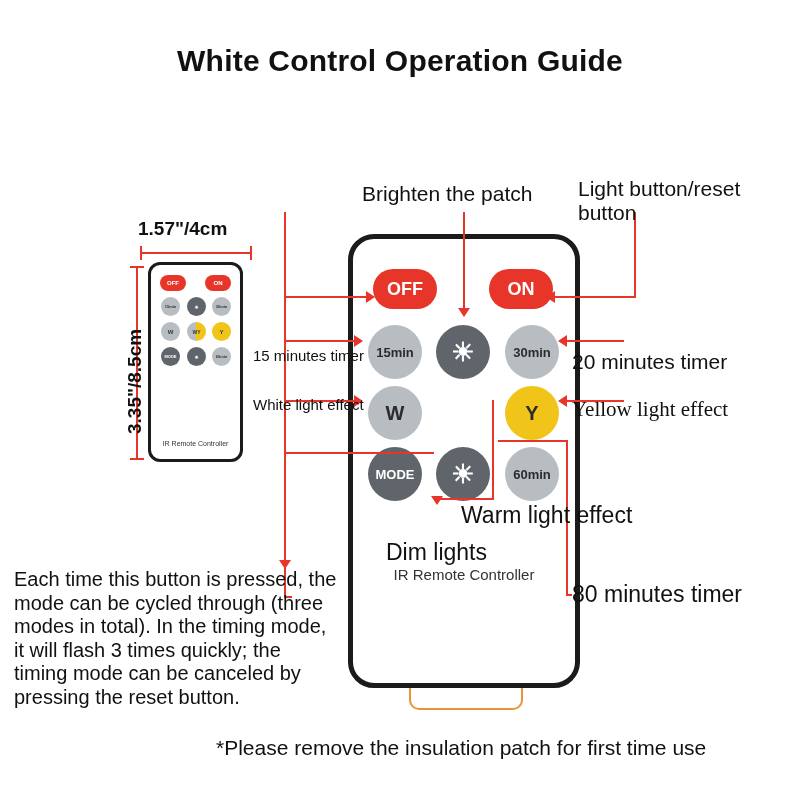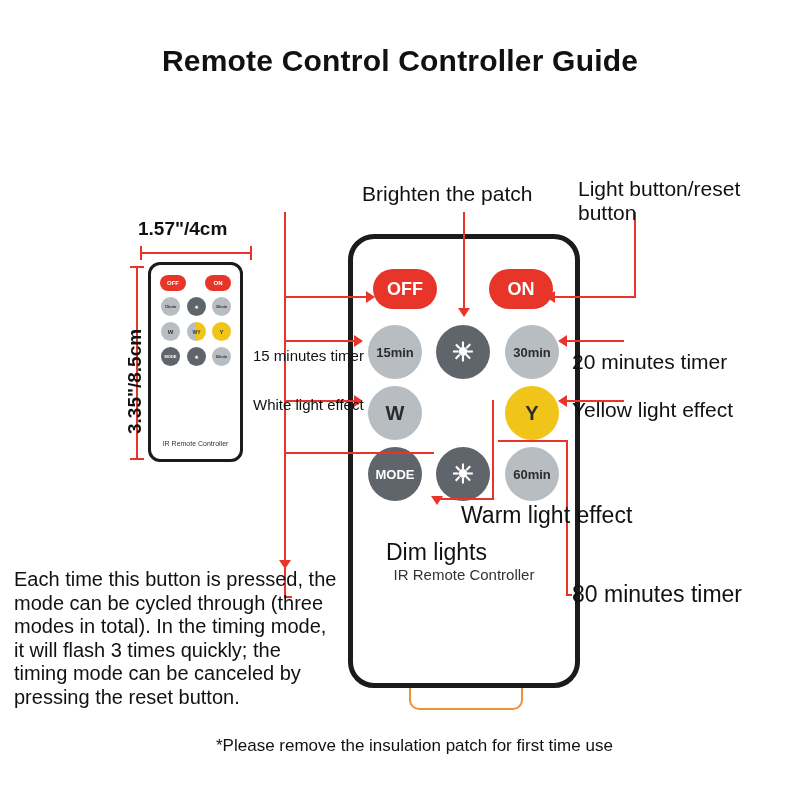--- a/index.html
+++ b/index.html
@@ -155,21 +155,21 @@
     text-align: center;
     font-size: 15px;
     color: #333333;
   }
 </style>
 </head>
 <body>
 
 <div id="page">
 
-  <div class="title">Remote Control Controller Guide</div>
+  <div class="title">White Control Operation Guide</div>
 
   <div class="dim-line" style="left:140px; top:252px; width:112px; height:2px;"></div>
   <div class="dim-line" style="left:140px; top:246px; width:2px; height:14px;"></div>
   <div class="dim-line" style="left:250px; top:246px; width:2px; height:14px;"></div>
   <div class="dim-text" style="left:138px; top:218px;">1.57"/4cm</div>
 
   <div class="dim-line" style="left:136px; top:266px; width:2px; height:194px;"></div>
   <div class="dim-line" style="left:130px; top:266px; width:14px; height:2px;"></div>
   <div class="dim-line" style="left:130px; top:458px; width:14px; height:2px;"></div>
   <div class="dim-text dim-vert" style="left:124px; top:434px;">3.35"/8.5cm</div>
@@ -271,30 +271,30 @@
 
   <div class="lbl" style="left:578px; top:177px; font-size:21px; width:215px;">Light button/reset
 button</div>
 
   <div class="lbl" style="left:253px; top:348px; font-size:15px;">15 minutes timer</div>
 
   <div class="lbl" style="left:572px; top:350px; font-size:21px;">20 minutes timer</div>
 
   <div class="lbl" style="left:253px; top:397px; font-size:15px;">White light effect</div>
 
-  <div class="lbl" style="left:572px; top:398px; font-size:21px;">Yellow light effect</div>
+  <div class="lbl" style="left:572px; top:398px; font-size:21px;font-family:Liberation Serif, serif;">Yellow light effect</div>
 
   <div class="lbl" style="left:441px; top:503px; font-size:23px;margin-left:20px;">Warm light effect</div>
 
   <div class="lbl" style="left:386px; top:540px; font-size:23px;">Dim lights</div>
 
   <div class="lbl" style="left:572px; top:582px; font-size:23px;">80 minutes timer</div>
 
   <div class="lbl" style="left:14px; top:568px; font-size:20px; width:345px; line-height:1.18;">Each time this button is pressed, the
 mode can be cycled through (three
 modes in total). In the timing mode,
 it will flash 3 times quickly; the
 timing mode can be canceled by
 pressing the reset button.</div>
 
-  <div class="lbl" style="left:216px; top:736px; font-size:17px;">*Please remove the insulation patch for first time use</div>
+  <div class="lbl" style="left:216px; top:736px; font-size:21px;">*Please remove the insulation patch for first time use</div>
 
 </div>
 
 </body></html>

